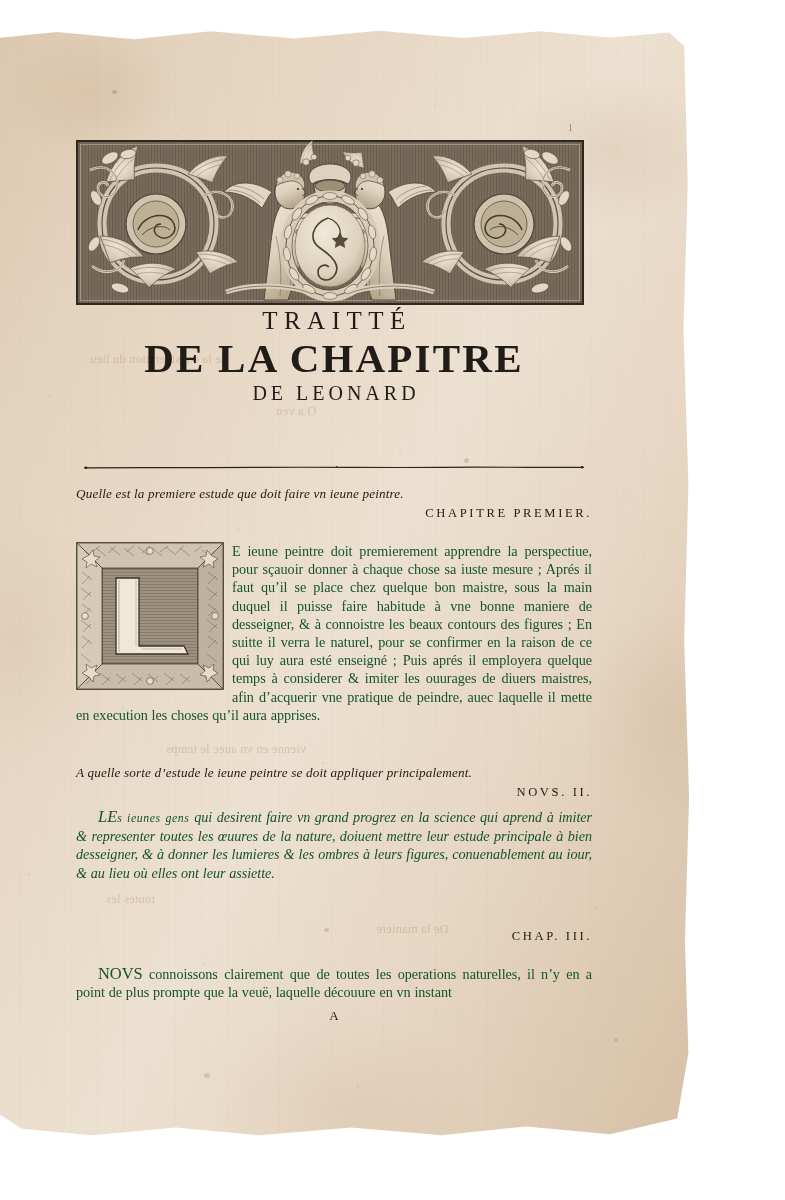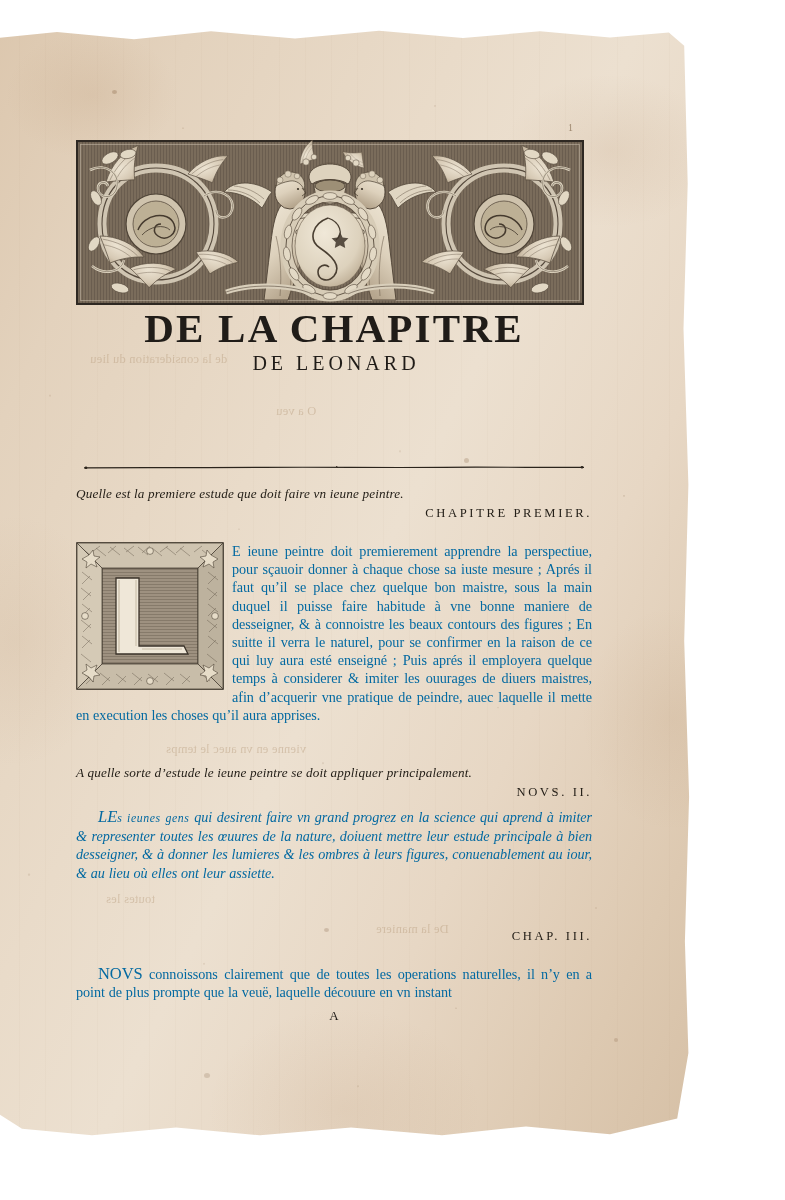--- a/index.html
+++ b/index.html
@@ -147,21 +147,21 @@
     letter-spacing: 2.6px;
     color: #252019;
     margin-top: 4px;
   }
 
   
   .body-text {
     font-size: 14.2px;
     line-height: 18.2px;
     text-align: justify;
-    color: #0369a1;
+    color: #14532d;
     letter-spacing: -0.05px;
     word-spacing: 0.3px;
   }
   .body-text .smallcaps-lead { font-size: 16.5px; }
   .body-text .sc { font-size: 11.8px; letter-spacing: 0.6px; }
 
   
   #initial-block {
     position: absolute; left: 0; top: 542px;
     width: 148px; height: 148px;
@@ -440,20 +440,21 @@
       <g>
         <path d="M150,152 C180,142 220,146 236,154" fill="none" stroke="#d9cfbb" stroke-width="5"></path>
         <path d="M150,152 C180,142 220,146 236,154" fill="none" stroke="#574a3c" stroke-width="0.6"></path>
         <path d="M358,152 C328,142 288,146 272,154" fill="none" stroke="#d9cfbb" stroke-width="5"></path>
         <path d="M358,152 C328,142 288,146 272,154" fill="none" stroke="#574a3c" stroke-width="0.6"></path>
       </g>
     </svg>
   </div>
 
   <div id="title-block">
+    <div class="t-line" id="title-traitte">TRAITTÉ</div>
     <div class="t-line" id="title-peinture">DE LA CHAPITRE</div>
     <div class="t-line" id="title-leonard">DE LEONARD</div>
   </div>
 
   <div id="title-rule">
     <svg viewBox="0 0 500 3" preserveAspectRatio="none" xmlns="http://www.w3.org/2000/svg">
       <path d="M0,1.9 C60,1.2 120,2.0 180,1.4 C240,0.9 300,1.9 360,1.3 C420,0.9 470,1.8 500,1.3" fill="none" stroke="#2b241c" stroke-width="1.2"></path>
       <circle cx="2" cy="1.8" r="1.3" fill="#2b241c"></circle>
       <circle cx="498" cy="1.3" r="1.3" fill="#2b241c"></circle>
       <path d="M252,0 L254,1.6" stroke="#2b241c" stroke-width="0.9"></path>

